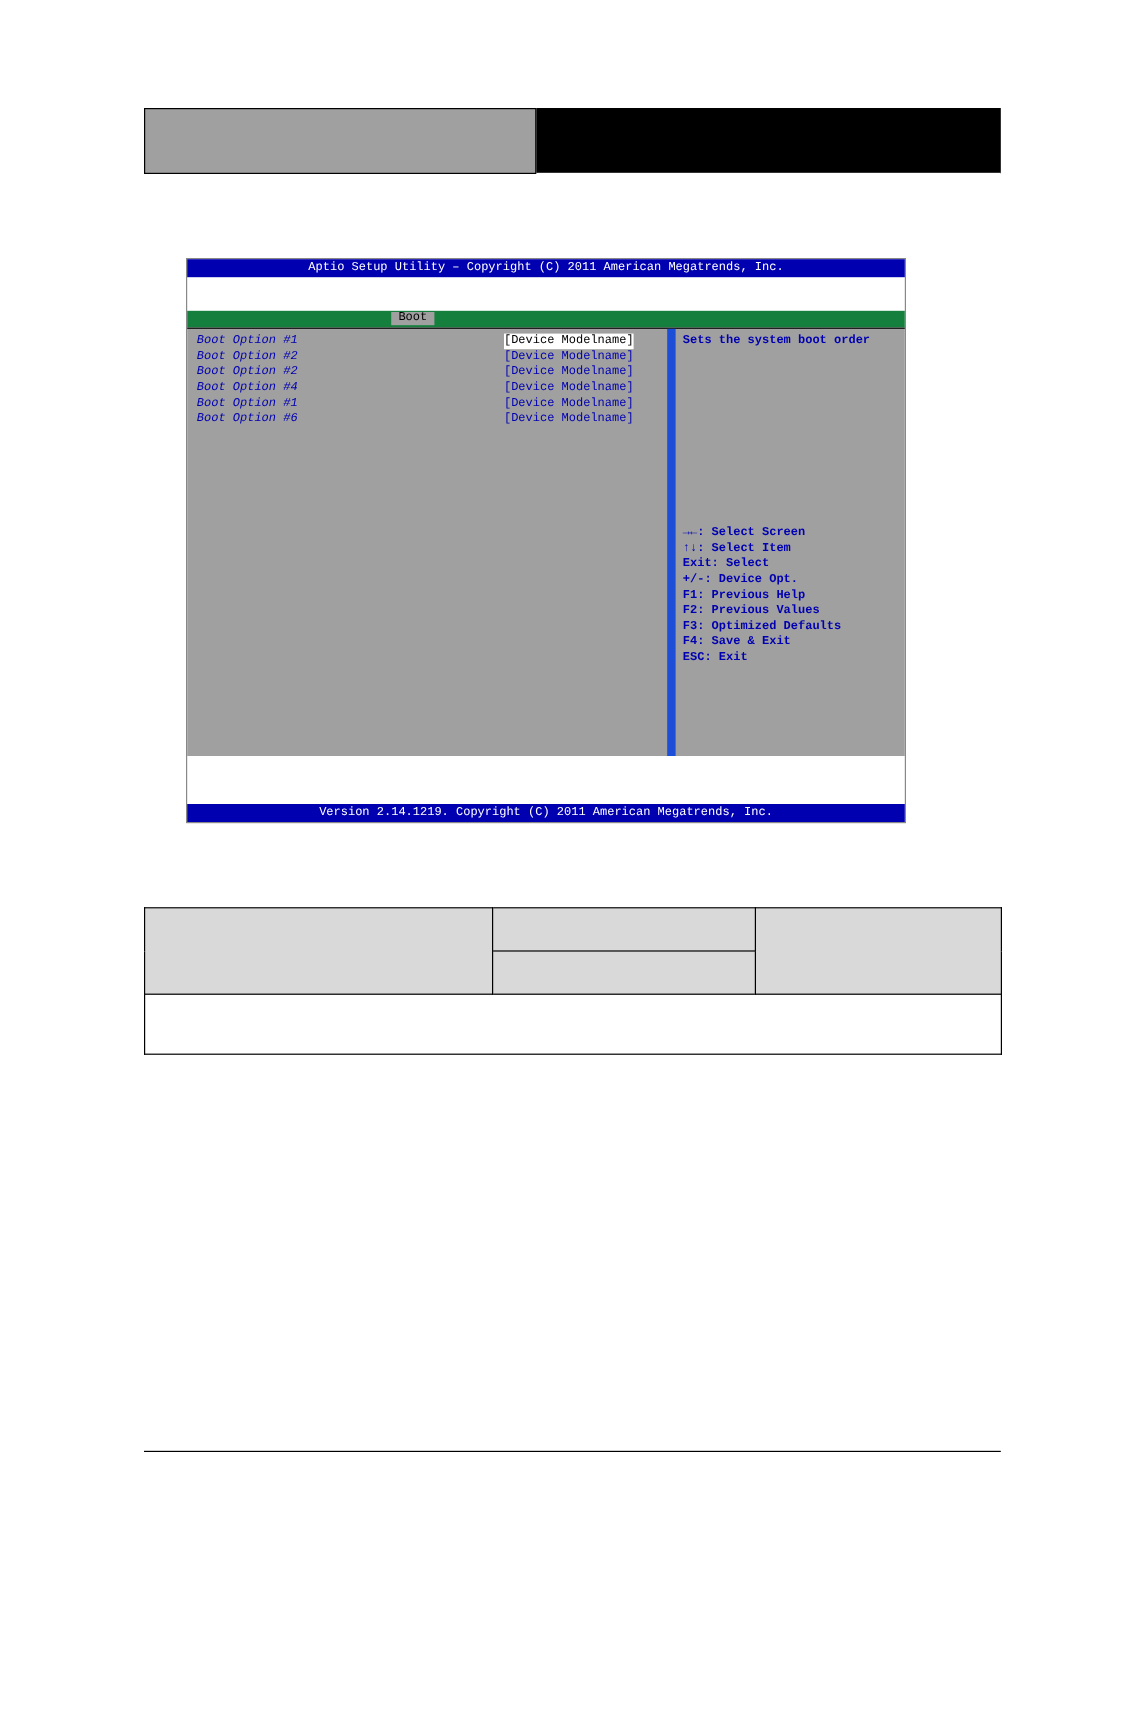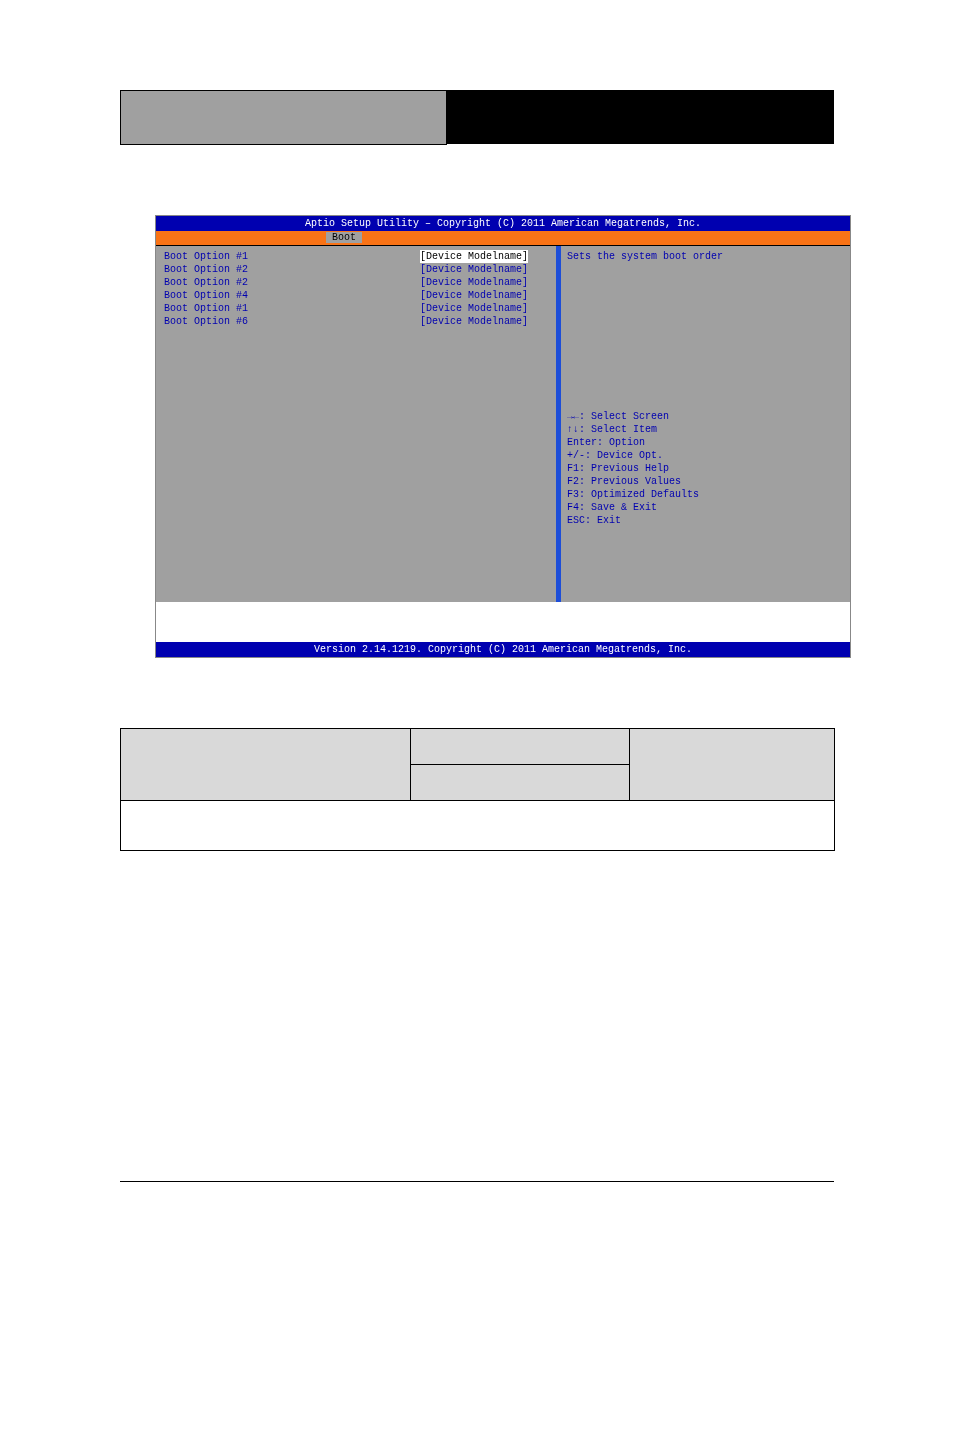--- a/index.html
+++ b/index.html
@@ -4,31 +4,31 @@
   <style>
     * { margin: 0; padding: 0; box-sizing: border-box; }
     body { width: 954px; height: 1434px; background: #fff; font-family: Arial, sans-serif; font-size: 12px; color: #000; }
     
     .banner { display: flex; }
     .banner-left { width: 330px; height: 55px; background: #a0a0a0; border: 1px solid #000; }
     .banner-right { width: 390px; height: 55px; background: #000; border-bottom: 1px solid #fff; }
     .banner-wrap { margin: 90px 120px 0 120px; }
     .bios-wrap { margin: 70px 120px 0 155px; }
     
-    .bios-shot { width: 696px; border: 1px solid #888; font-family: "Courier New", monospace; font-size: 10px; line-height: 1.3; }
+    .bios-shot { width: 600px; border: 1px solid #888; font-family: "Courier New", monospace; font-size: 10px; line-height: 1.3; }
     .bios-title { background: #0000b0; color: #fff; text-align: center; padding: 1px 0; }
-    .bios-tabs { background: #f97316; color: #fff; text-align: left; padding: 0 0 1px 170px; }
+    .bios-tabs { background: #15803d; color: #fff; text-align: left; padding: 0 0 1px 170px; margin-top: 28px; }
     .bios-tabs span { background: #a0a0a0; color: #000; padding: 0 6px; }
     .bios-body { display: flex; background: #a0a0a0; color: #0000b0; border-top: 1px solid #000; }
     .left-pane { flex: 0 0 400px; padding: 4px 8px; }
     .opt-row { display: flex; justify-content: space-between; padding-right: 20px; }
-    .opt-row .lbl { color: #0000b0; }
+    .opt-row .lbl { color: #0000b0; font-style: italic; }
     .opt-row .val { color: #0000b0; }
     .opt-row.sel .val { background: #fff; color: #000; }
-    .right-pane { flex: 1; border-left: 5px solid #1d4ed8; padding: 4px 6px; color: #0000b0; }
+    .right-pane { flex: 1; border-left: 7px solid #1d4ed8; padding: 4px 6px; color: #0000b0; font-weight: bold; }
     .right-top { min-height: 160px; }
     .bios-foot { background: #0000b0; color: #fff; text-align: center; padding: 1px 0; margin-top: 40px; }
     
     .opts-table { margin: 70px 120px 0 120px; border-collapse: collapse; width: 715px; }
     .opts-table td { border: 1px solid #000; background: #d9d9d9; height: 36px; }
     .opts-table .narrow { width: 290px; }
     .opts-table .mid { width: 220px; }
     .opts-table .right { width: 205px; }
     .opts-table .row2 td { background: #fff; height: 50px; }
     
@@ -73,21 +73,21 @@
         <div class="opt-row">
           <span class="lbl">Boot Option #6</span>
           <span class="val">[Device Modelname]</span>
         </div>
         <div style="height:270px"></div>
       </div>
       <div class="right-pane">
         <div class="right-top">Sets the system boot order</div>
         <div>→←: Select Screen</div>
         <div>↑↓: Select Item</div>
-        <div>Enter: Option</div>
+        <div>Exit: Select</div>
         <div>+/-: Device Opt.</div>
         <div>F1: Previous Help</div>
         <div>F2: Previous Values</div>
         <div>F3: Optimized Defaults</div>
         <div>F4: Save &amp; Exit</div>
         <div>ESC: Exit</div>
         <div style="height:50px"></div>
       </div>
     </div>
     <div class="bios-foot">Version 2.14.1219. Copyright (C) 2011 American Megatrends, Inc.</div>

